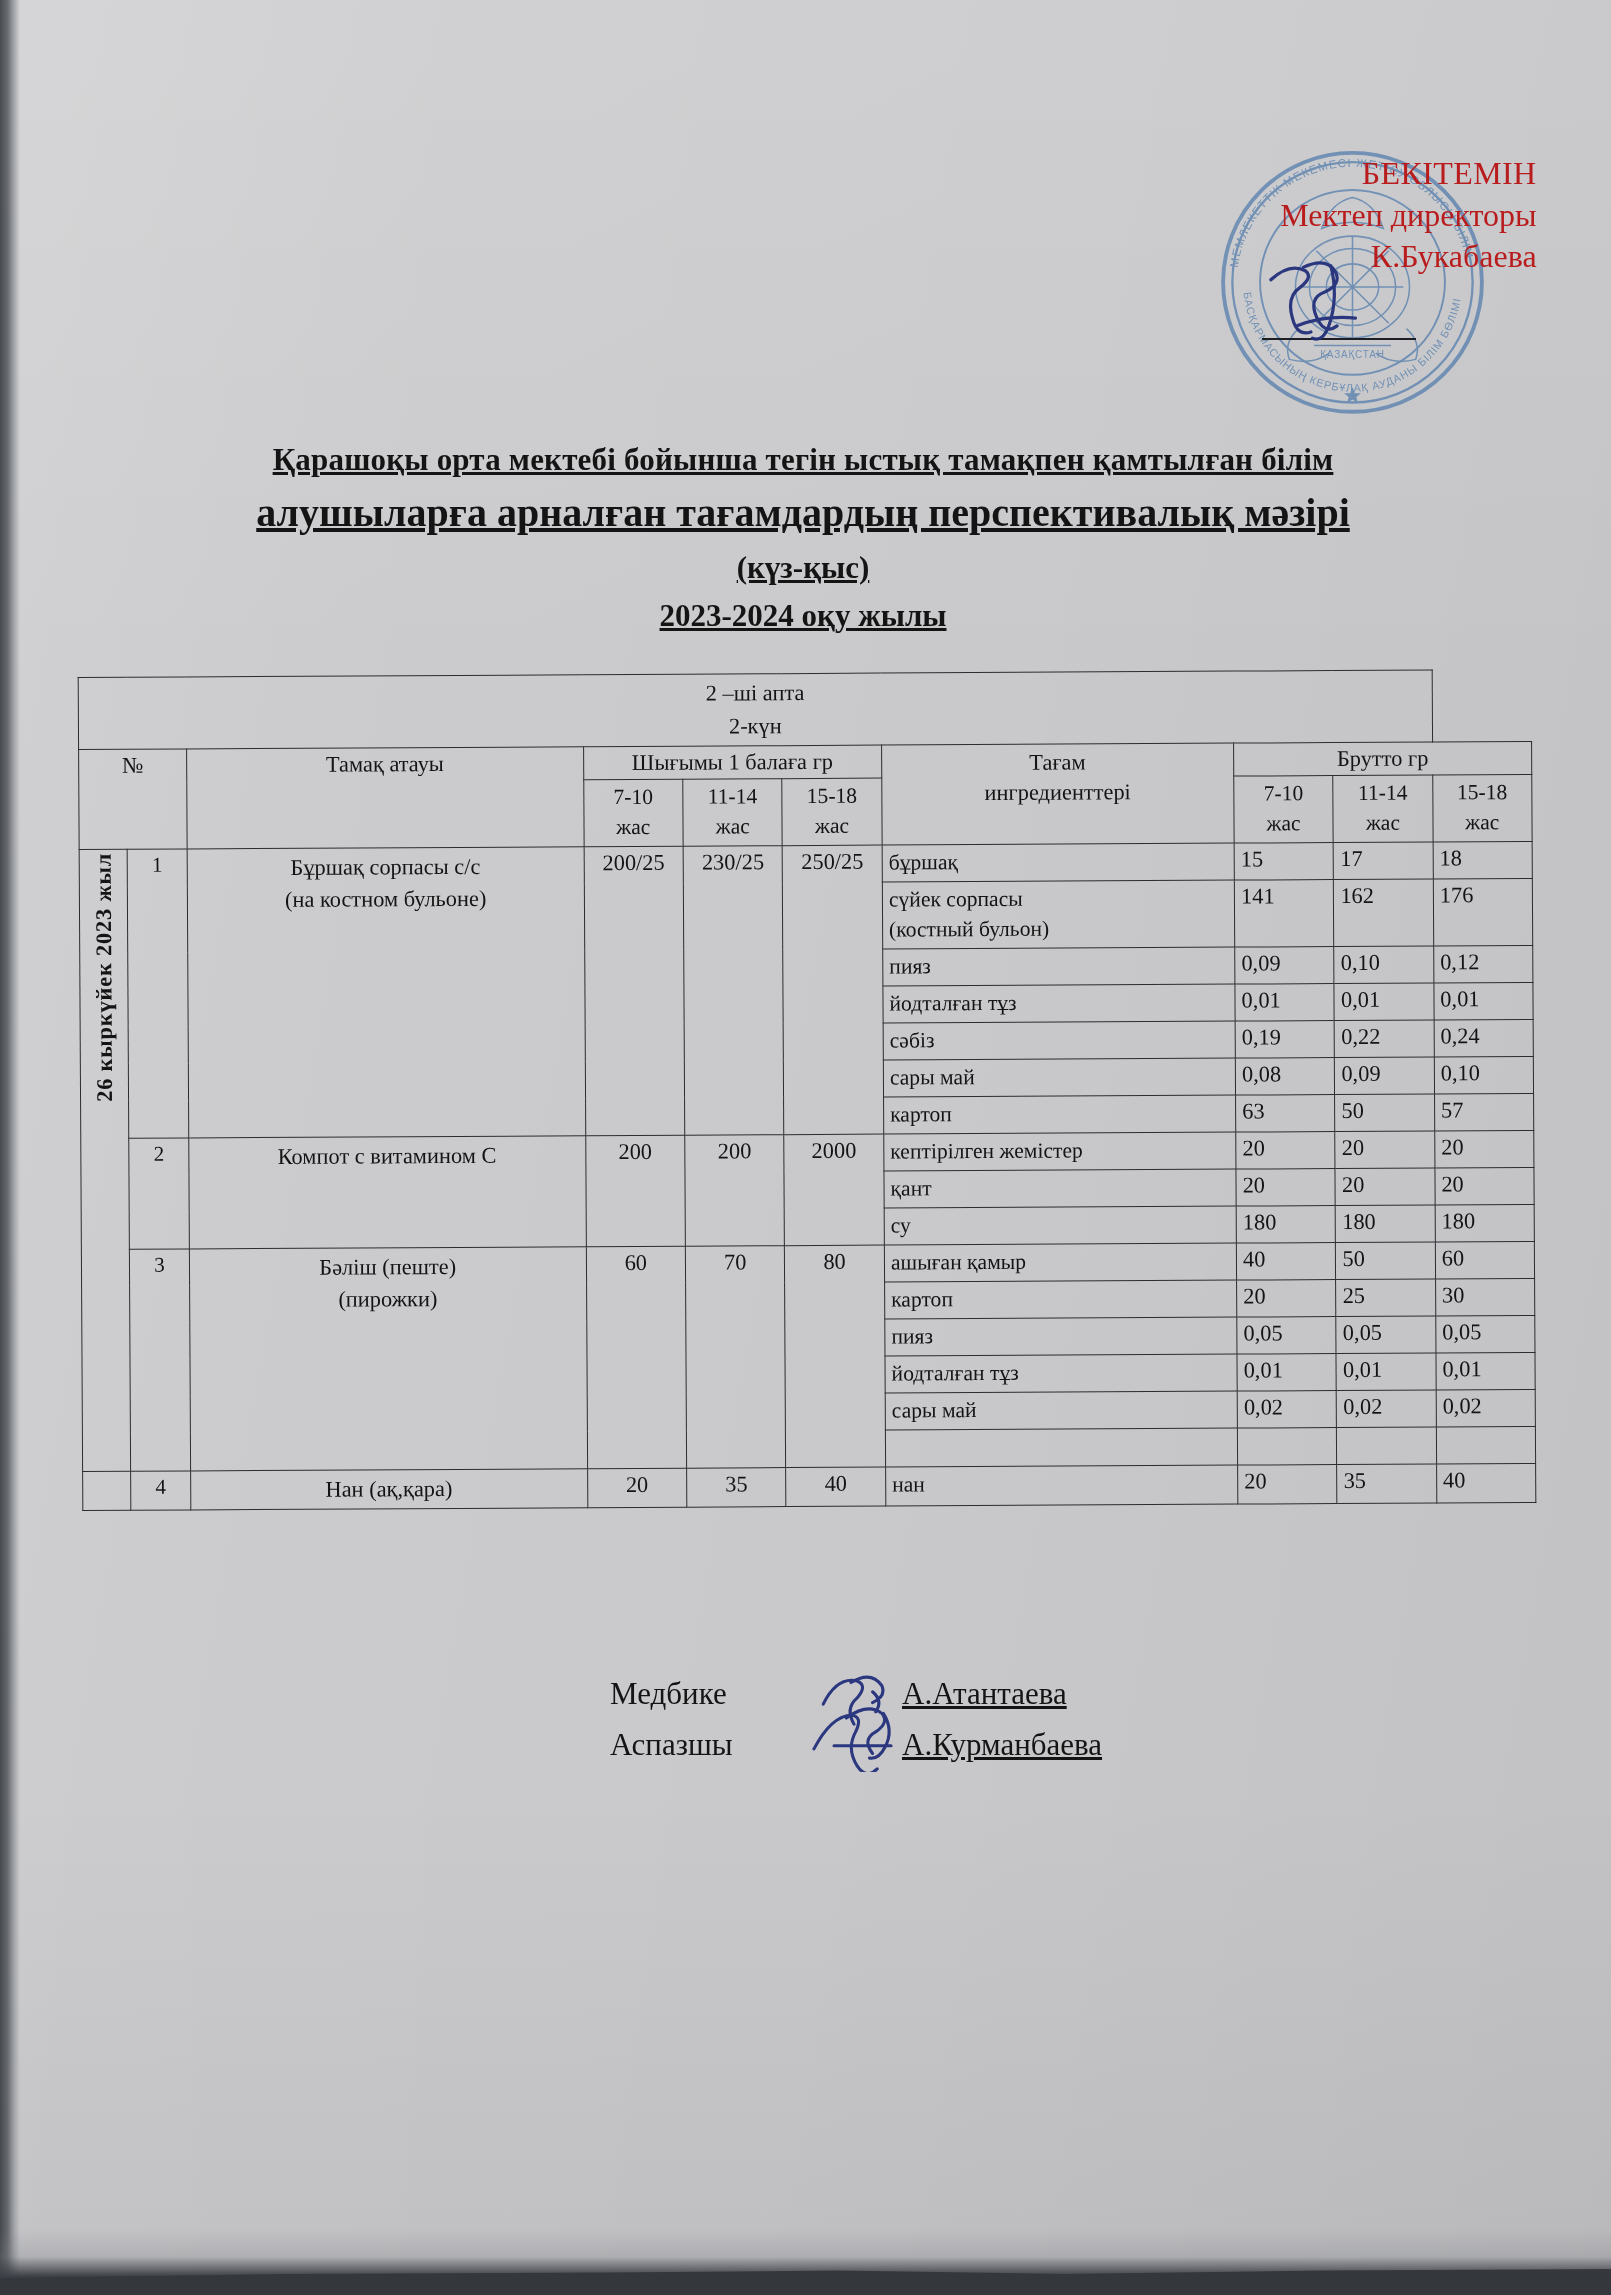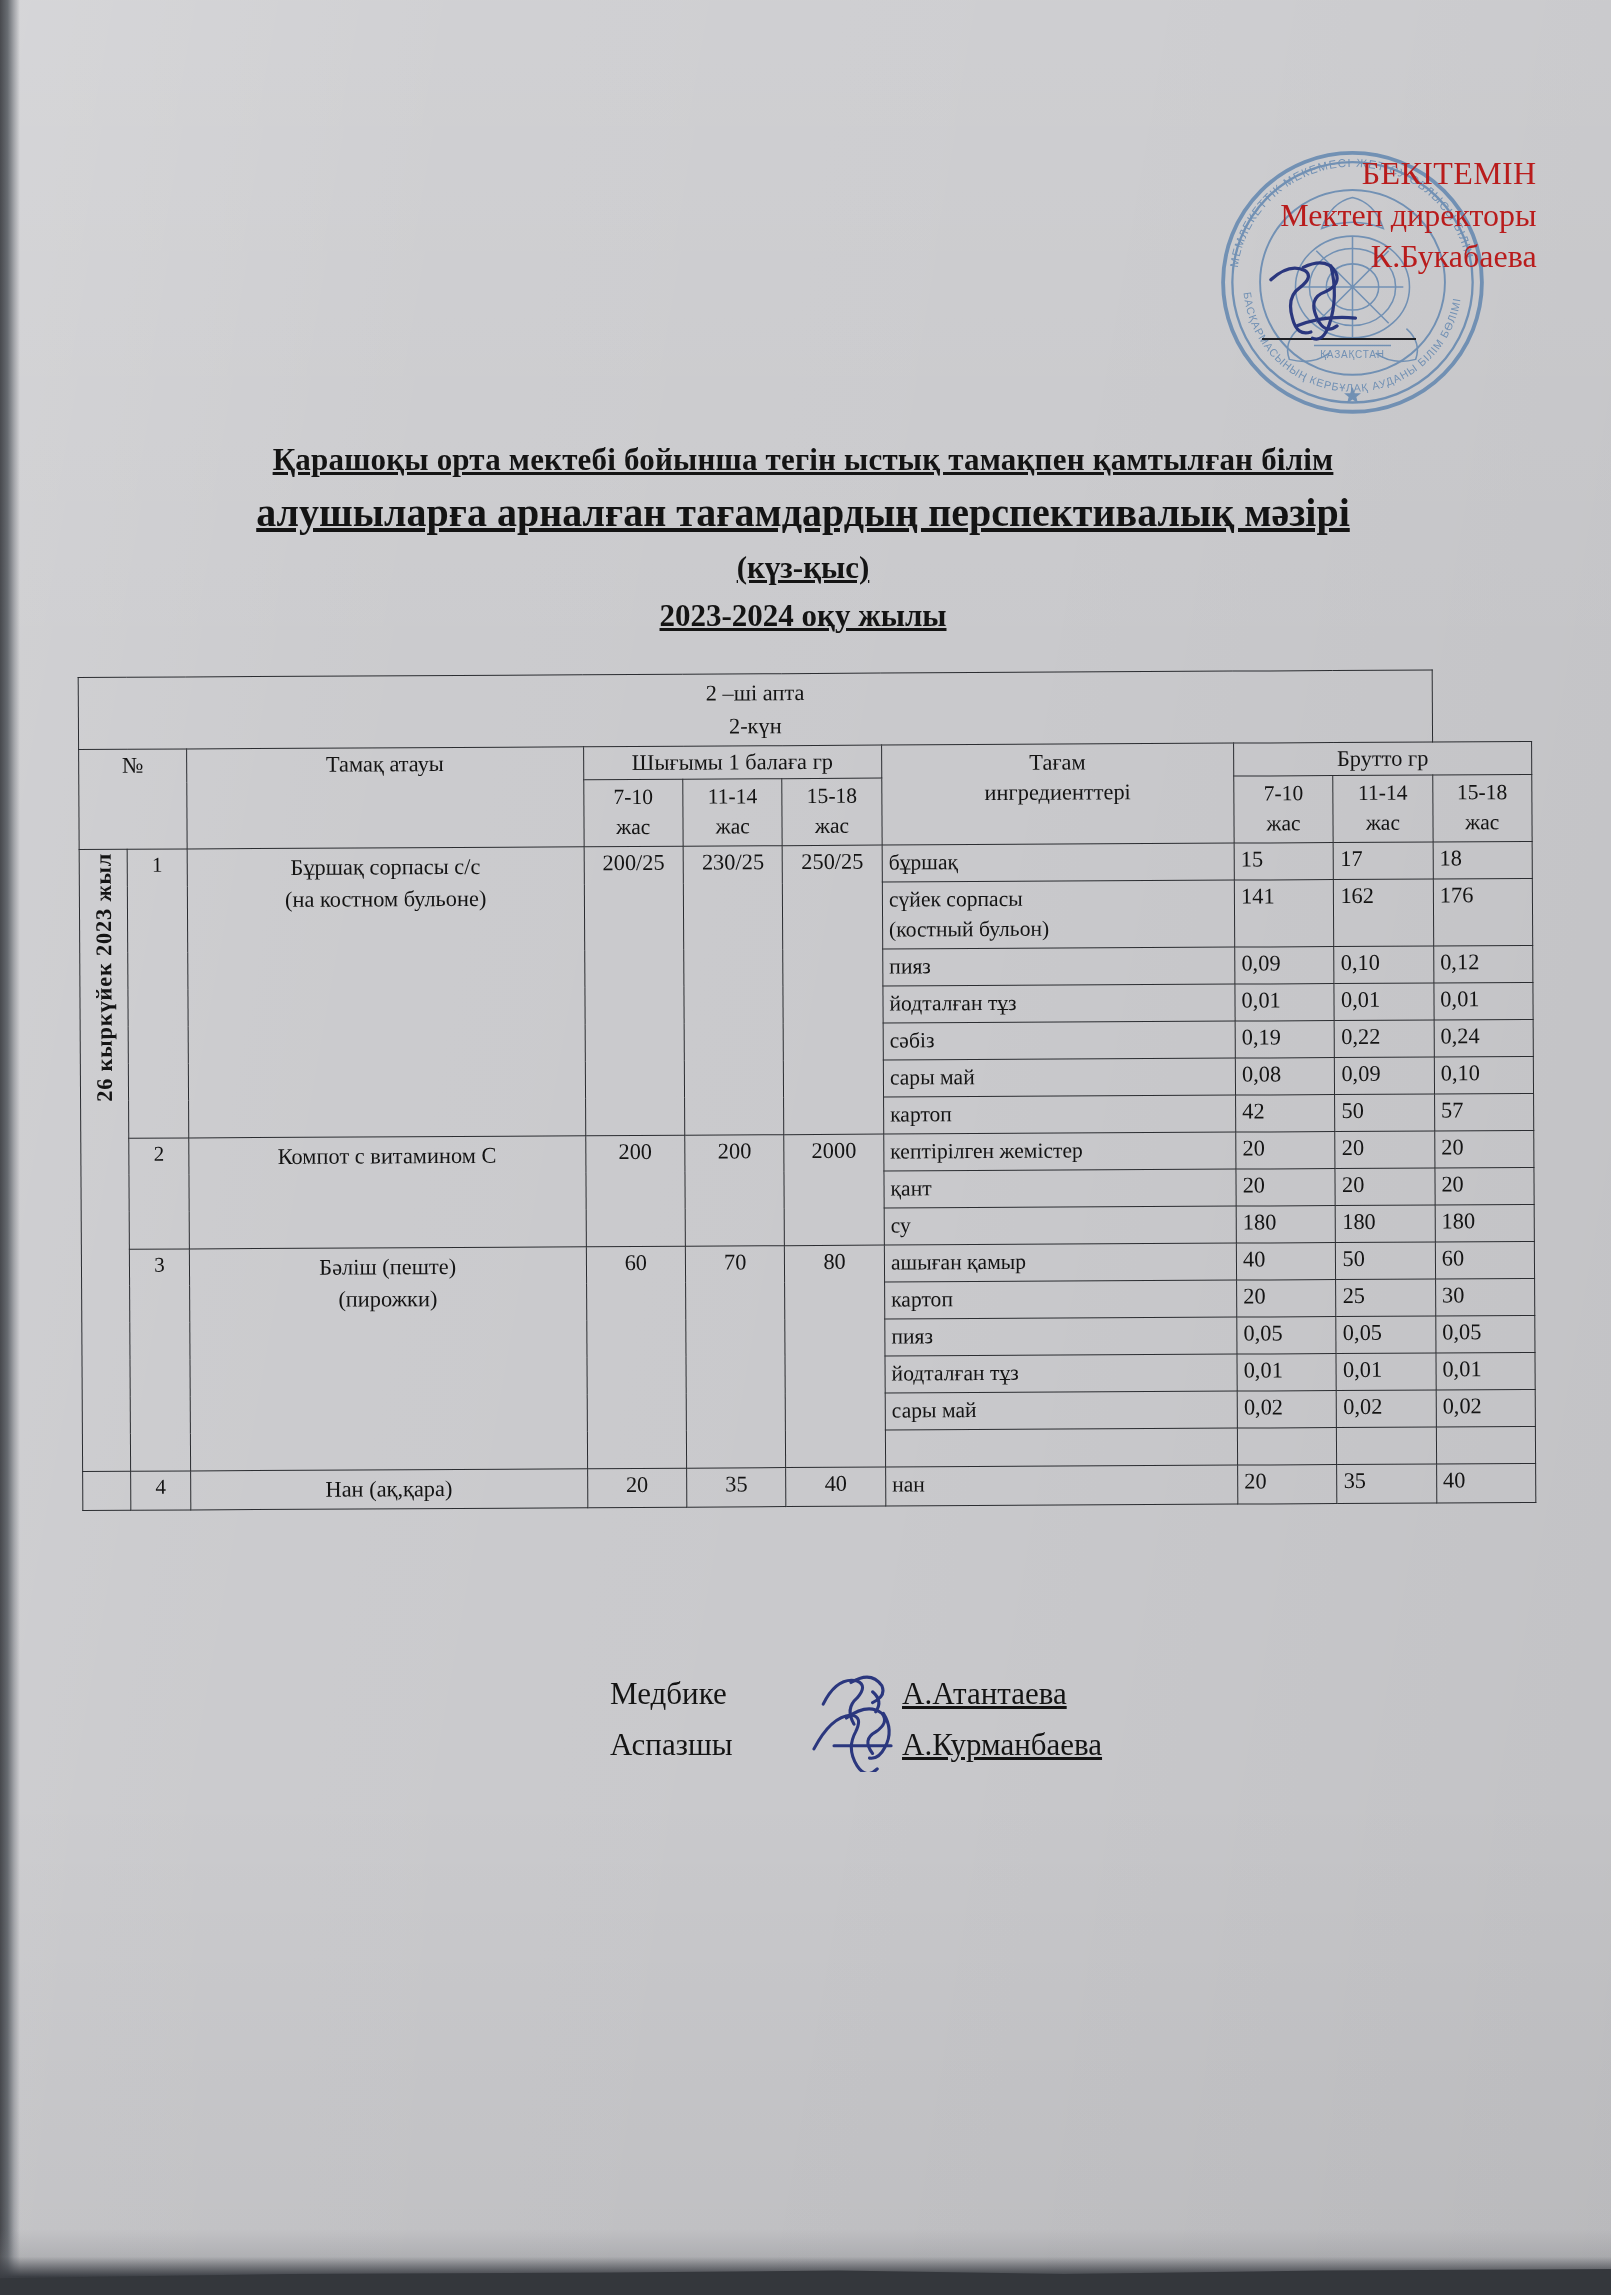--- a/index.html
+++ b/index.html
@@ -296,21 +296,21 @@
             <div>сары май</div>
           </td>
           <td class="br">0,08</td>
           <td class="br">0,09</td>
           <td class="br">0,10</td>
         </tr>
         <tr>
           <td class="ing">
             <div>картоп</div>
           </td>
-          <td class="br">42</td>
+          <td class="br">63</td>
           <td class="br">50</td>
           <td class="br">57</td>
         </tr>
         <tr>
           <td class="ctr numcol" rowspan="3">2</td>
           <td class="dish" rowspan="3">
             <div>Компот с витамином С</div>
           </td>
           <td class="qty" rowspan="3">200</td>
           <td class="qty" rowspan="3">200</td>

